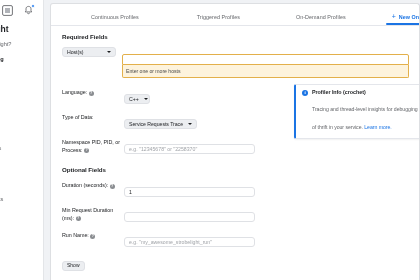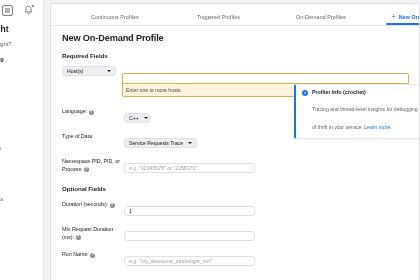--- a/index.html
+++ b/index.html
@@ -234,21 +234,20 @@
         <div class="tab t2">Triggered Profiles</div>
         <div class="tab t3">On-Demand Profiles</div>
         <div class="tab active">
           <span class="plus">+</span>
           <span>New On-Demand P</span>
         </div>
       </div>
 
       <div class="form">
 
-        <div class="page-title">New On-Demand Profile</div>
 
         <div class="section-label">Required Fields</div>
 
         <div class="row">
           <div class="host-wrap" style="width:100%">
             <div class="select w-host">
               <span>Host(s)</span>
               <span class="caret"></span>
             </div>
             <div class="host-field">

